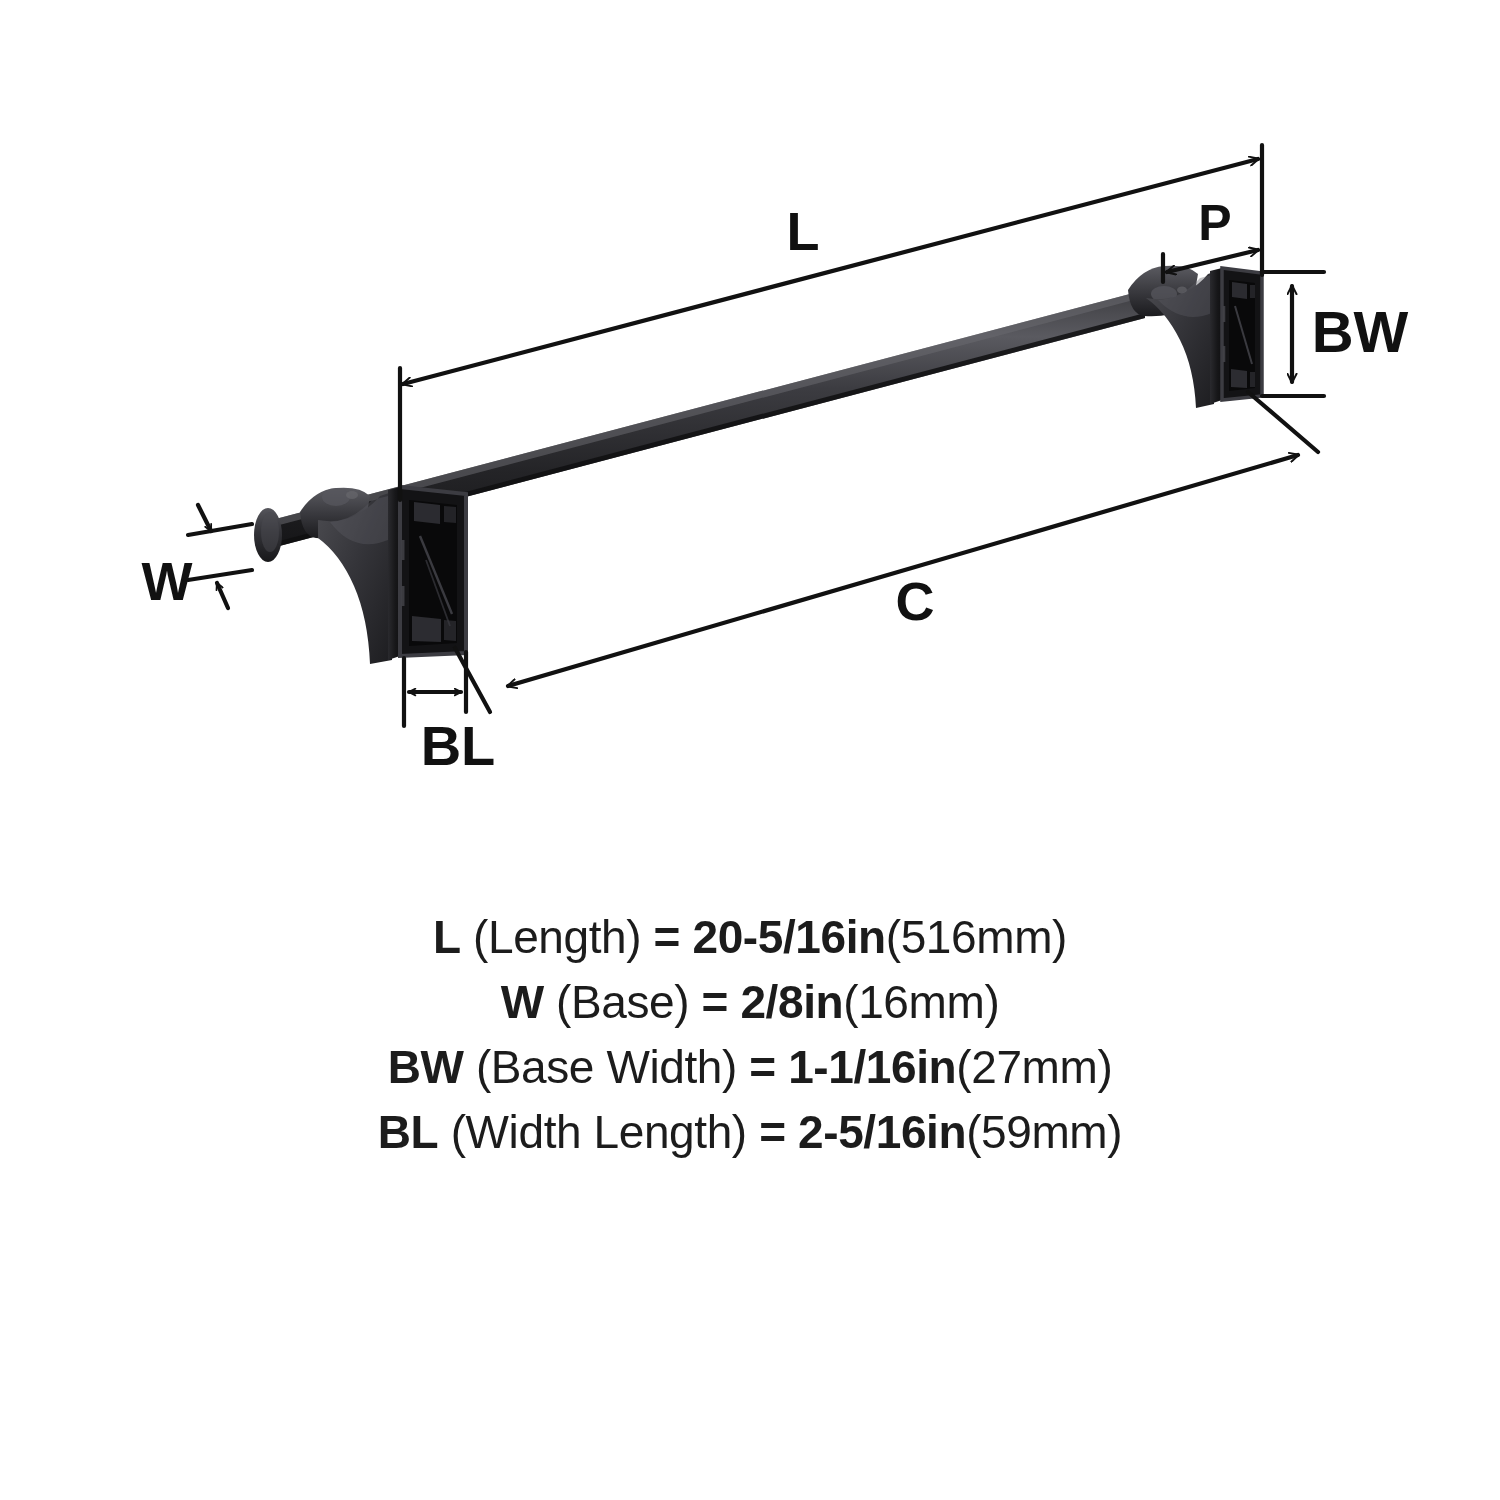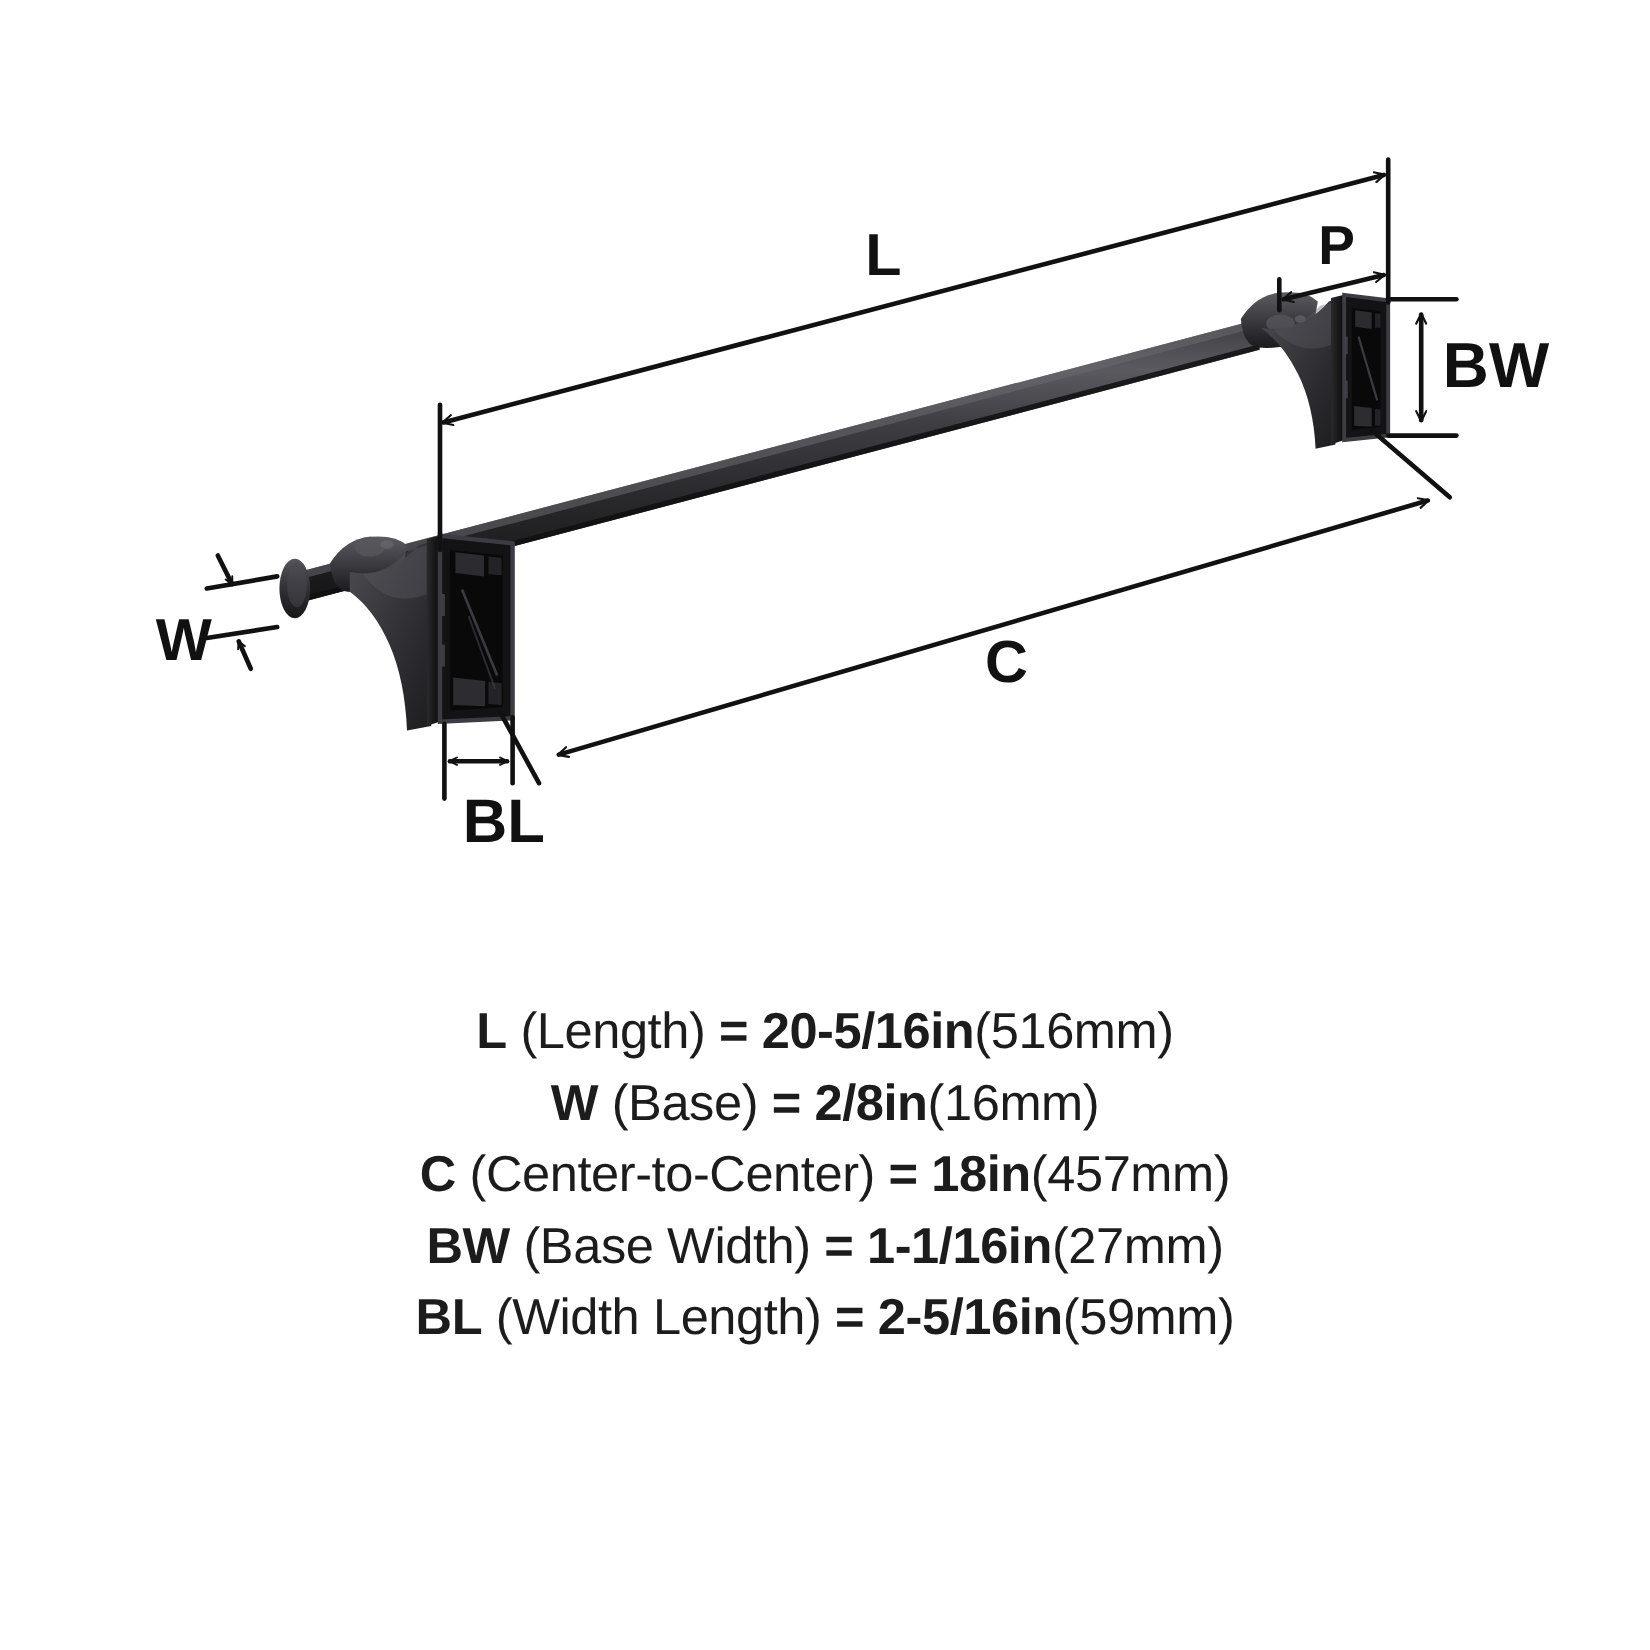--- a/index.html
+++ b/index.html
@@ -234,26 +234,20 @@
     </div>
 
     <div class="legend-row">
       <span class="sym">W</span>
       <span class="nm">(Base)</span>
       <span class="eq">=</span>
       <span class="val">2/8in</span><span class="mm">(16mm)</span>
     </div>
 
 
-    <div class="legend-row">
-      <span class="sym">C</span>
-      <span class="nm">(Center-to-Center)</span>
-      <span class="eq">=</span>
-      <span class="val">18in</span><span class="mm">(457mm)</span>
-    </div>
 
     <div class="legend-row">
       <span class="sym">BW</span>
       <span class="nm">(Base Width)</span>
       <span class="eq">=</span>
       <span class="val">1-1/16in</span><span class="mm">(27mm)</span>
     </div>
 
     <div class="legend-row">
       <span class="sym">BL</span>

